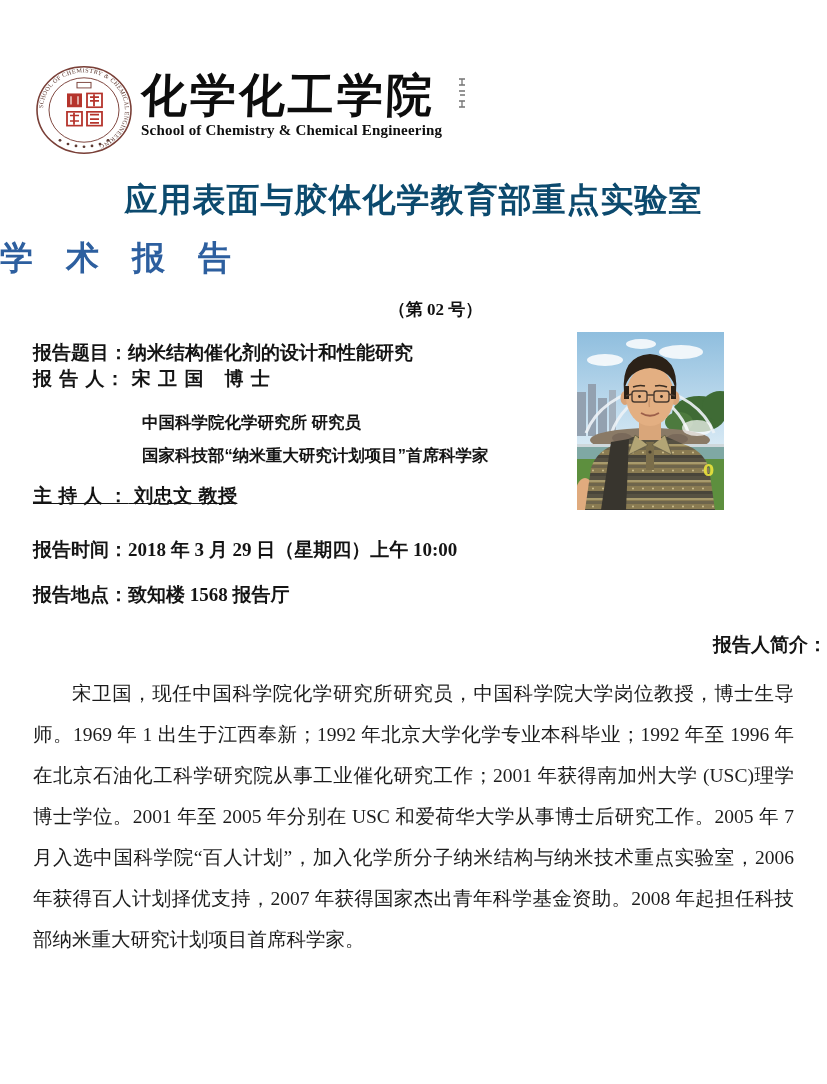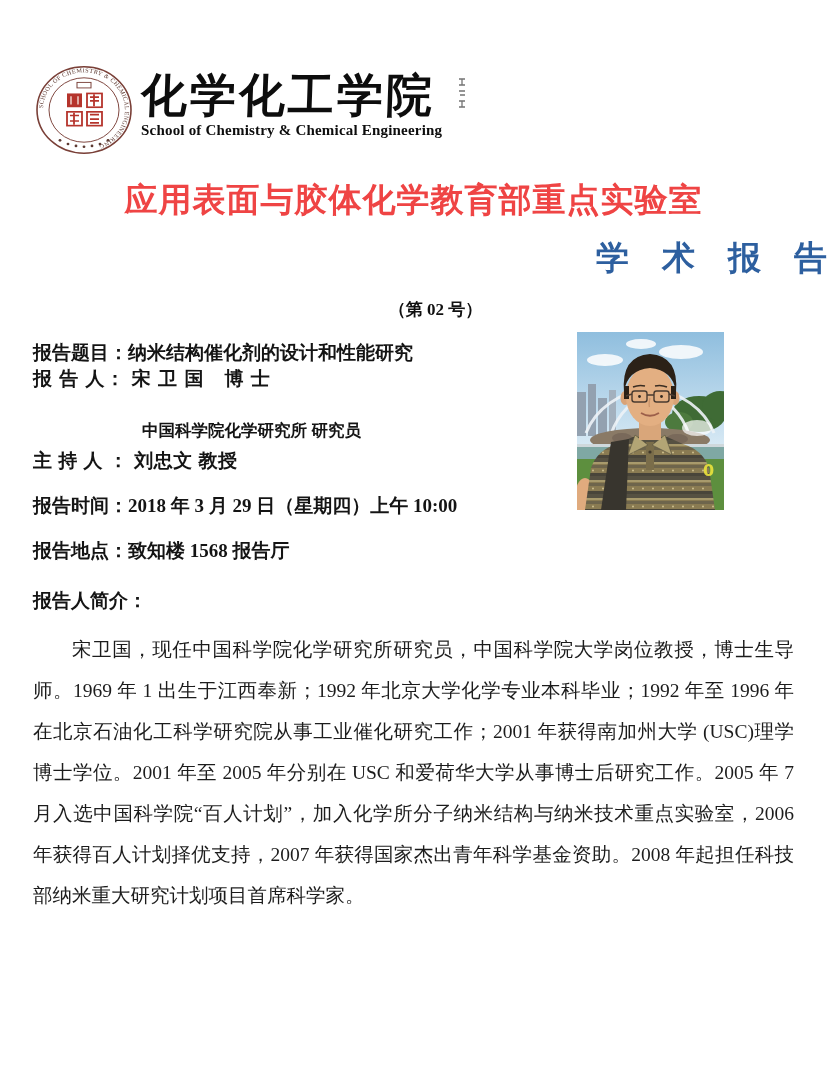--- a/index.html
+++ b/index.html
@@ -25,40 +25,40 @@
     font-weight:700; font-size:15px; color:#0d0d0d; margin-top:1px; letter-spacing:.2px;
   }
   .sig-mark { position:absolute; right:-26px; top:6px; width:12px; height:34px; opacity:.75; }
 
   
   .lab-title {
     margin-top:22px; text-align:center;
     font-size:33px; font-weight:900; letter-spacing:1px;
   }
   .report-title {
-    margin-top:13px; text-align:right;
+    margin-top:13px; text-align:left;
     font-size:33px; font-weight:900;
   }
   .issue-no {
     margin-top:17px; text-align:center;
     font-size:17px; font-weight:700; font-family:"Liberation Serif","DejaVu Serif",serif;padding-left:44px;
   }
 
   
   .field { margin-left:33px; font-size:19px; font-weight:700; color:#141414; }
   .field .label { font-weight:700; }
   .topic-field   { margin-top:19px; }
   .speaker-field { letter-spacing:1px; }
-  .affiliations  { list-style:none; margin:22px 0 0 142px; }
+  .affiliations  { list-style:none; margin:14px 0 0 142px; }
   .affiliations li { font-size:16.5px; font-weight:700; height:33px; line-height:33px; color:#141414; }
-  .host-field  { margin-top:1px; letter-spacing:.5px; }
-  .time-field  { margin-top:19px; }
+  .host-field  { margin-top:11px; letter-spacing:.5px;text-decoration:underline; }
+  .time-field  { margin-top:28px; }
   .venue-field { margin-top:19px; }
   .serif-val { font-family:"Liberation Serif","DejaVu Serif",serif; font-weight:700; }
-  .bio-label { margin-top:24px; }
+  .bio-label { margin-top:24px;text-align:right; }
 
   
   .bio {
     margin:15px 33px 0 33px;
     font-family:"Liberation Serif","DejaVu Serif",serif;
     font-size:19.5px; font-weight:400; color:#1c1c1c;
     line-height:41px; text-align:justify; text-indent:2em;
   }
 
   
@@ -113,34 +113,35 @@
       <svg class="sig-mark" viewBox="0 0 12 34" aria-hidden="true">
         <g stroke="#444" stroke-width="1.3" fill="none">
           <path d="M3,3 h6 M6,3 v6 M3,9 h6"></path>
           <path d="M3,15 h6 M4,19 h5"></path>
           <path d="M3,25 h6 M6,25 v6 M3,31 h6"></path>
         </g>
       </svg>
     </div>
   </header>
 
-  <h1 class="lab-title" style="color:#ef4444">应用表面与胶体化学教育部重点实验室</h1>
+  <h1 class="lab-title" style="color:#0c4a6e">应用表面与胶体化学教育部重点实验室</h1>
   <h2 class="report-title" style="color:#2d5f9f">学　术　报　告</h2>
   <div class="issue-no">（第 02 号）</div>
 
   <div class="field topic-field">
     <span class="label">报告题目：</span><span class="value">纳米结构催化剂的设计和性能研究</span>
   </div>
 
   <div class="field speaker-field">
     <span class="label">报 告 人：</span> <span class="value">宋 卫 国　博 士</span>
   </div>
 
   <ul class="affiliations">
     <li>中国科学院化学研究所 研究员</li>
+    <li>国家科技部“纳米重大研究计划项目”首席科学家</li>
   </ul>
 
   <div class="field host-field">
     <span class="label">主 持 人 ：</span> <span class="value">刘忠文 教授</span>
   </div>
 
   <div class="field time-field">
     <span class="label">报告时间：</span><span class="value serif-val">2018 年 3 月 29 日（星期四）上午 10:00</span>
   </div>
 

